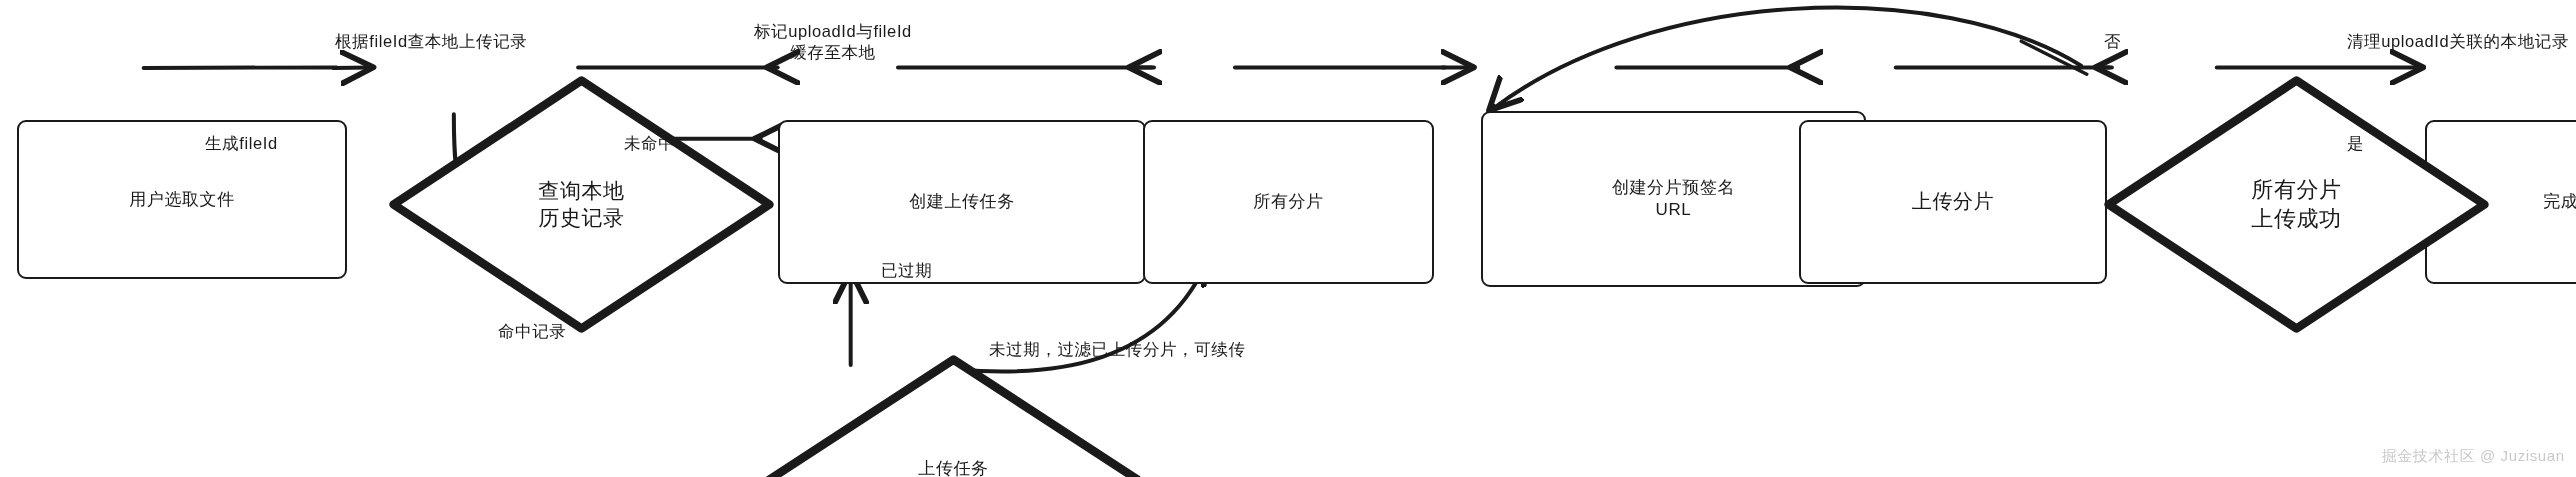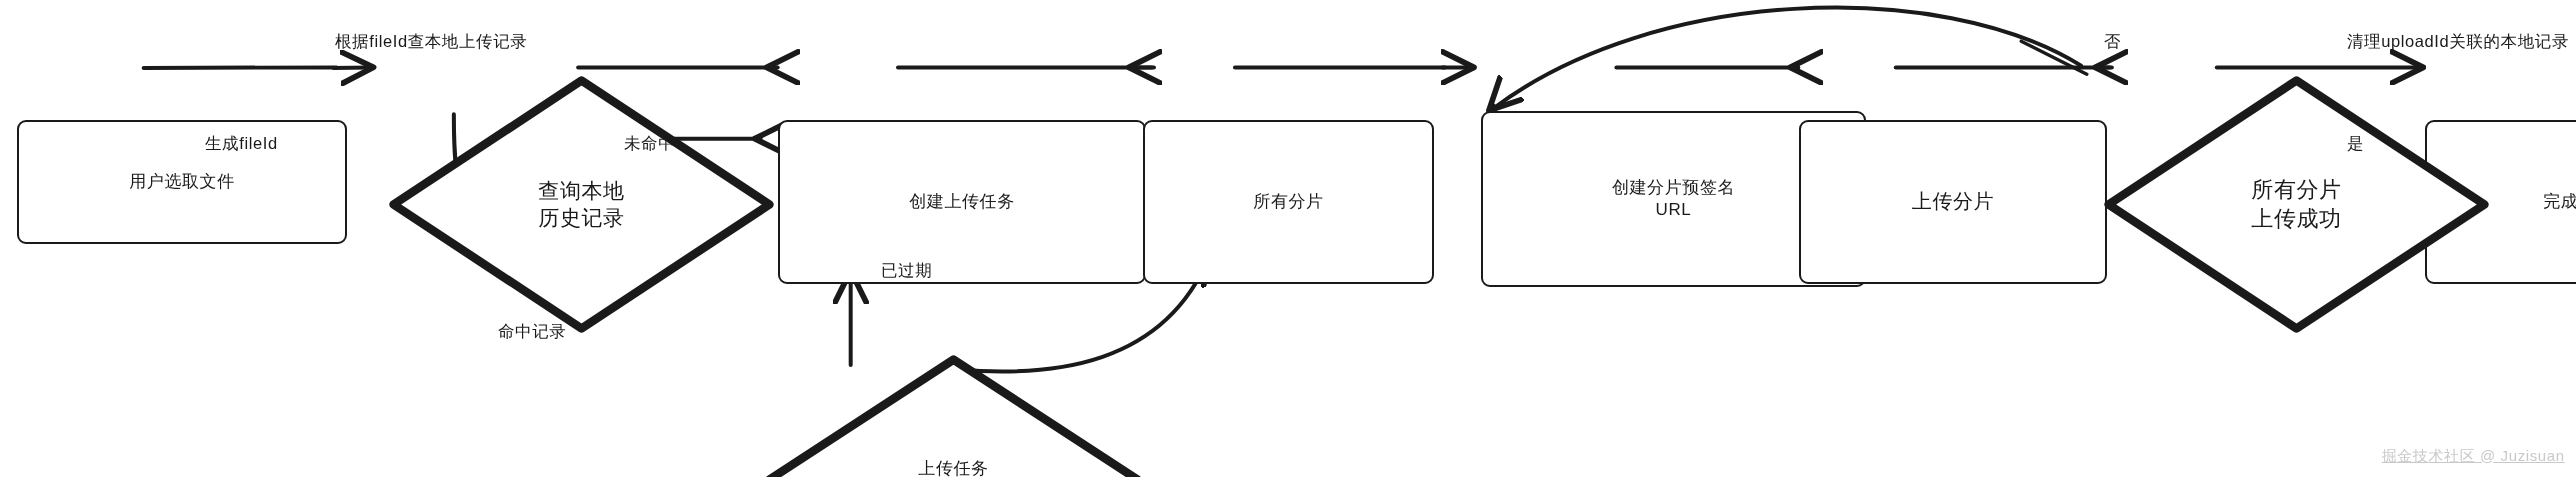--- a/index.html
+++ b/index.html
@@ -124,21 +124,21 @@
       <path d="M 1492,640 L 1492,484"></path>
 
       <path d="M 1680,648 C 1850,662 2040,640 2120,452"></path>
 
       <path d="M 3650,115 C 3400,-40 2900,-20 2622,188"></path>
 
       <path d="M 3545,72 L 3660,130" stroke-width="6"></path>
     </g>
   </svg>
 
-  <div class="node rect" style="left: 17px; top: 120px; width: 330px; height: 124px; font-size: 17px;">
+  <div class="node rect" style="left: 17px; top: 120px; width: 330px; height: 159px; font-size: 17px;">
     <span>用户选取文件</span>
   </div>
 
   <div class="node diamond" style="left: 385px; top: 72px; width: 393px; height: 265px; font-size: 21px;">
     <svg class="diamond-shape" viewBox="0 0 230 155" preserveAspectRatio="none">
       <path d="M115,5 L225,77.5 L115,150 L5,77.5 Z" fill="#ffffff" stroke="#1a1a1a" stroke-width="5" stroke-linejoin="round"></path>
     </svg>
     <span>查询本地
 历史记录</span>
   </div>
@@ -179,28 +179,31 @@
     <span>上传任务
 有效期</span>
   </div>
 
   <div class="edge-label" style="left: 205px; top: 133px;">生成fileId</div>
 
   <div class="edge-label" style="left: 335px; top: 31px;">根据fileId查本地上传记录</div>
 
   <div class="edge-label" style="left: 624px; top: 133px;">未命中</div>
 
+  <div class="edge-label" style="left: 754px; top: 20.5px;">标记uploadId与fileId
+缓存至本地</div>
 
   <div class="edge-label" style="left: 498px; top: 322px; font-family: Liberation Mono, monospace;">命中记录</div>
 
   <div class="edge-label" style="left: 881px; top: 260px;">已过期</div>
 
+  <div class="edge-label" style="left: 989px; top: 339px;">未过期，过滤已上传分片，可续传</div>
 
   <div class="edge-label" style="left: 2104px; top: 31px;">否</div>
 
   <div class="edge-label" style="left: 2347px; top: 133px;">是</div>
 
   <div class="edge-label" style="left: 2347px; top: 31px;">清理uploadId关联的本地记录</div>
 
-  <div class="watermark" style="right:11.4px; bottom:12.5px;text-decoration:underline;">掘金技术社区 @ Juzisuan</div>
+  <div class="watermark" style="right:11.4px; bottom:12.5px;">掘金技术社区 @ Juzisuan</div>
 
 </div>
 
 
 </body></html>

